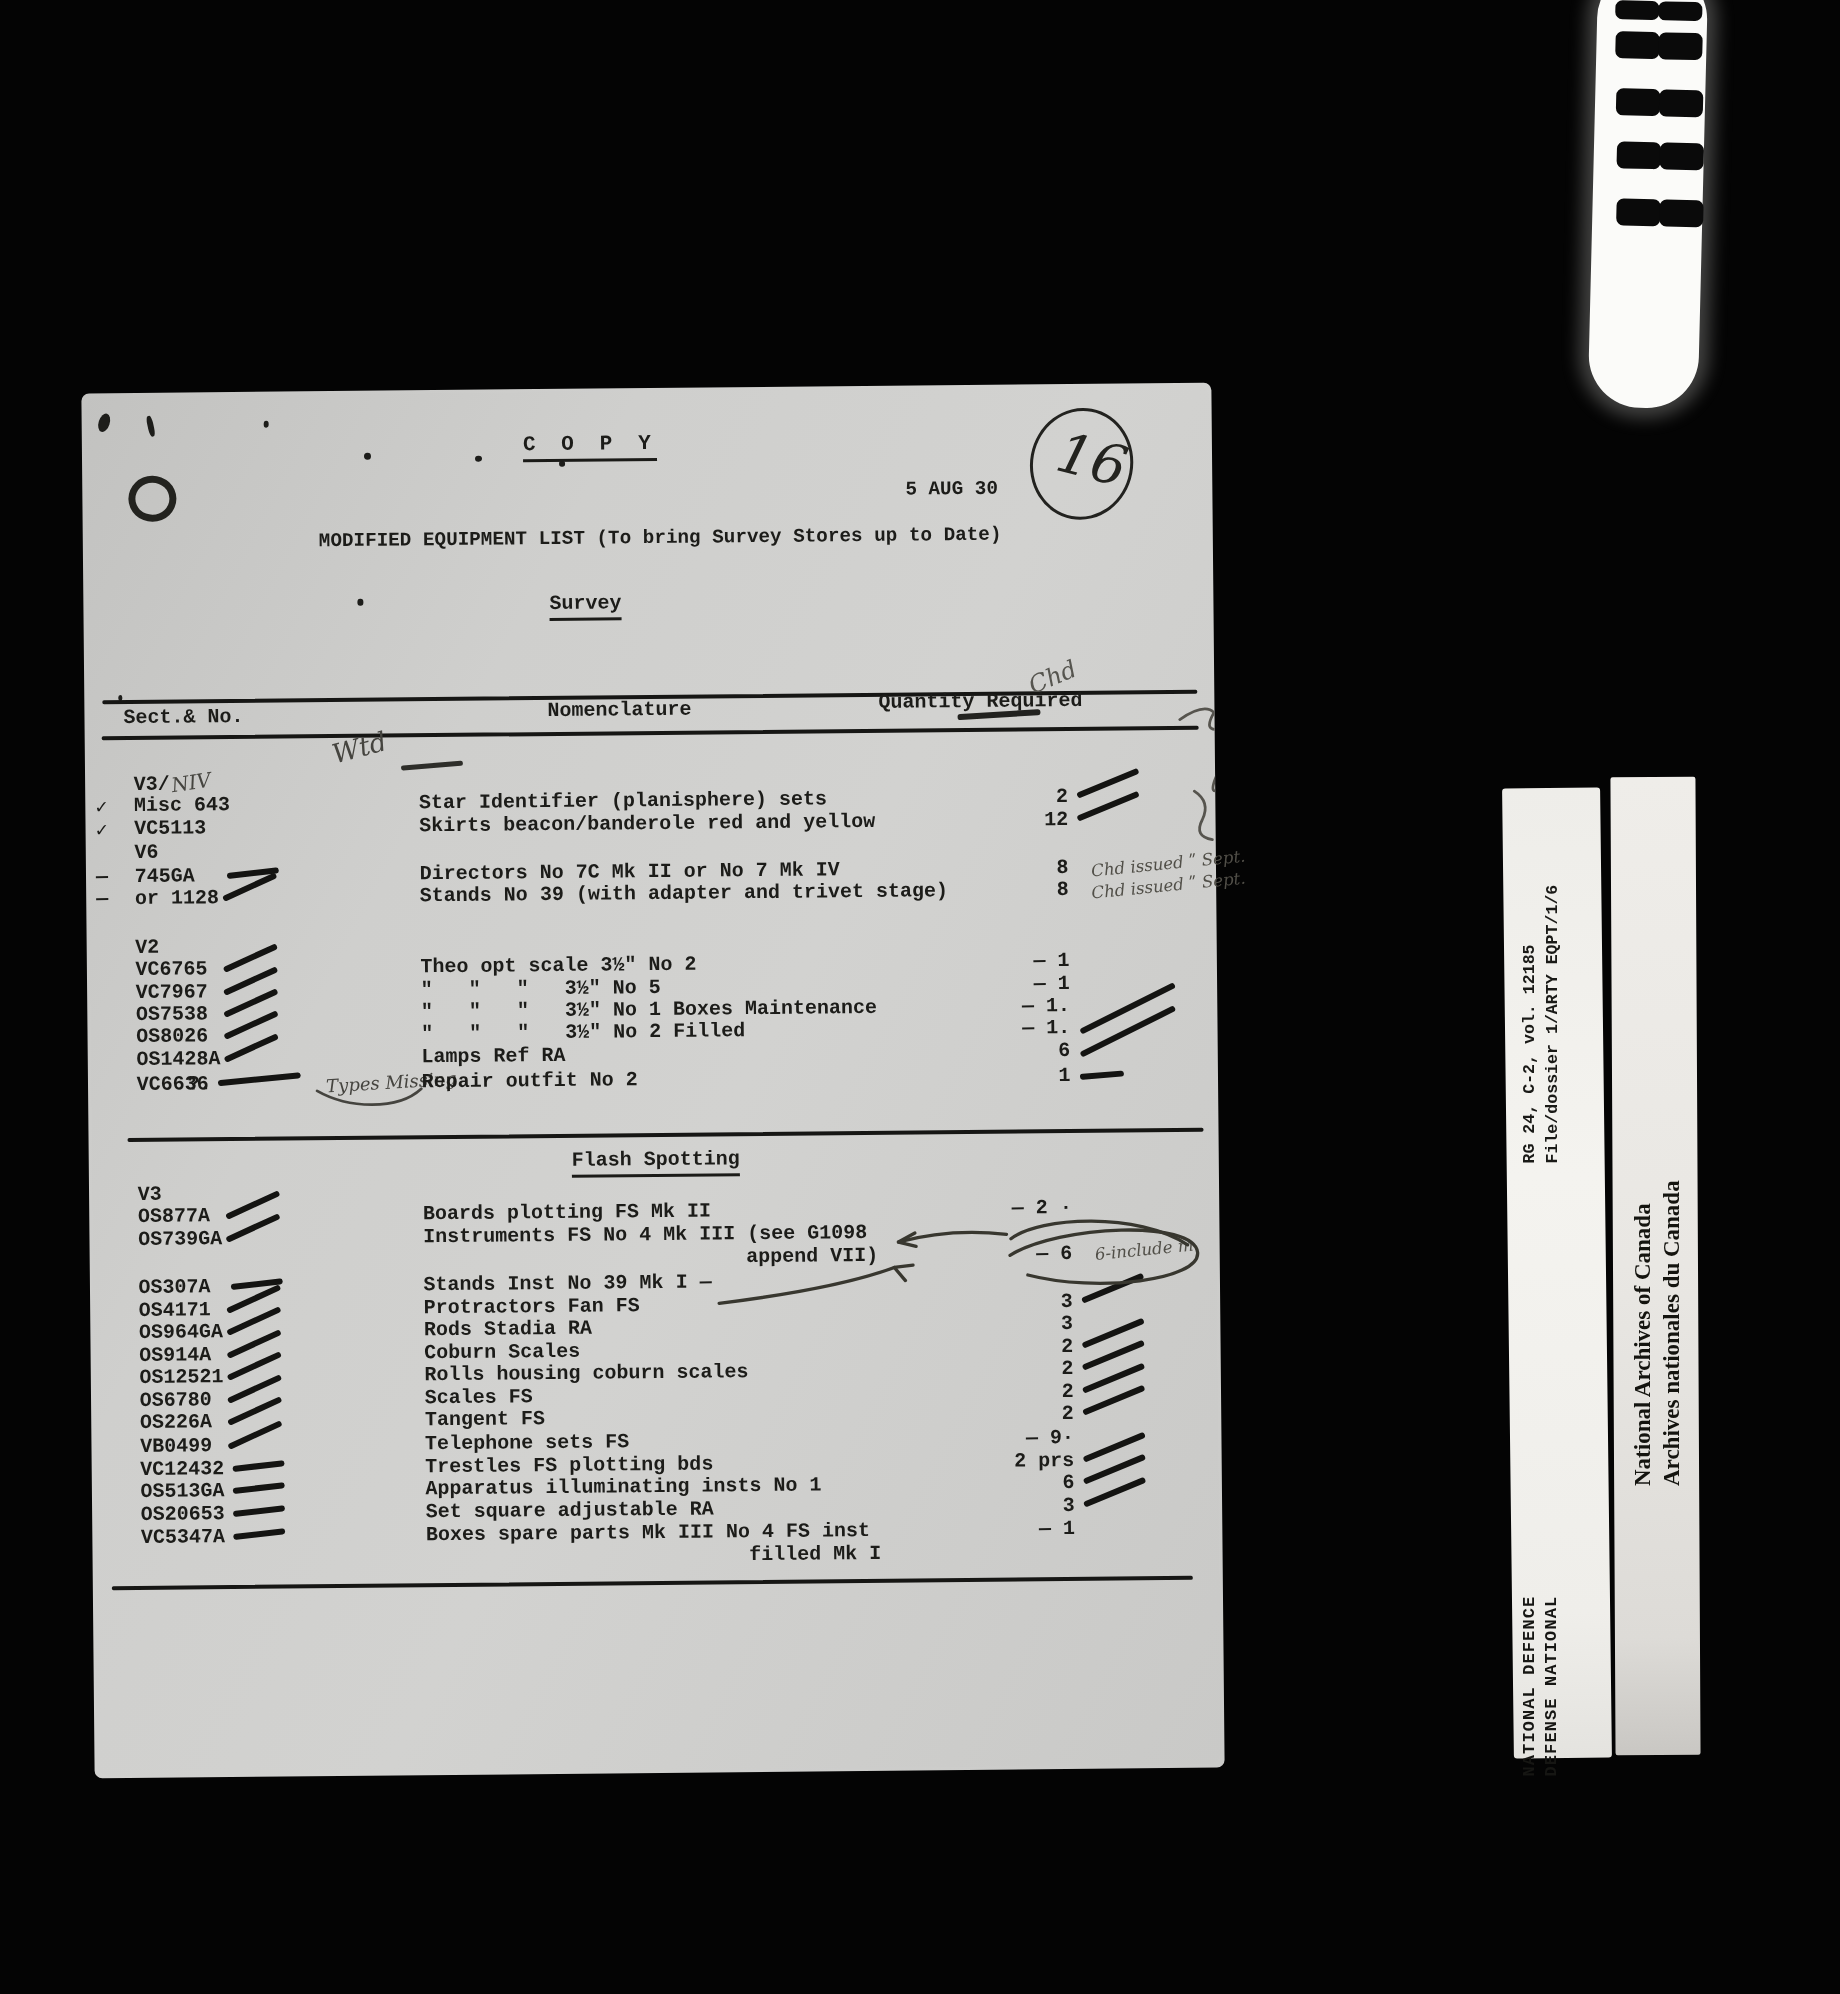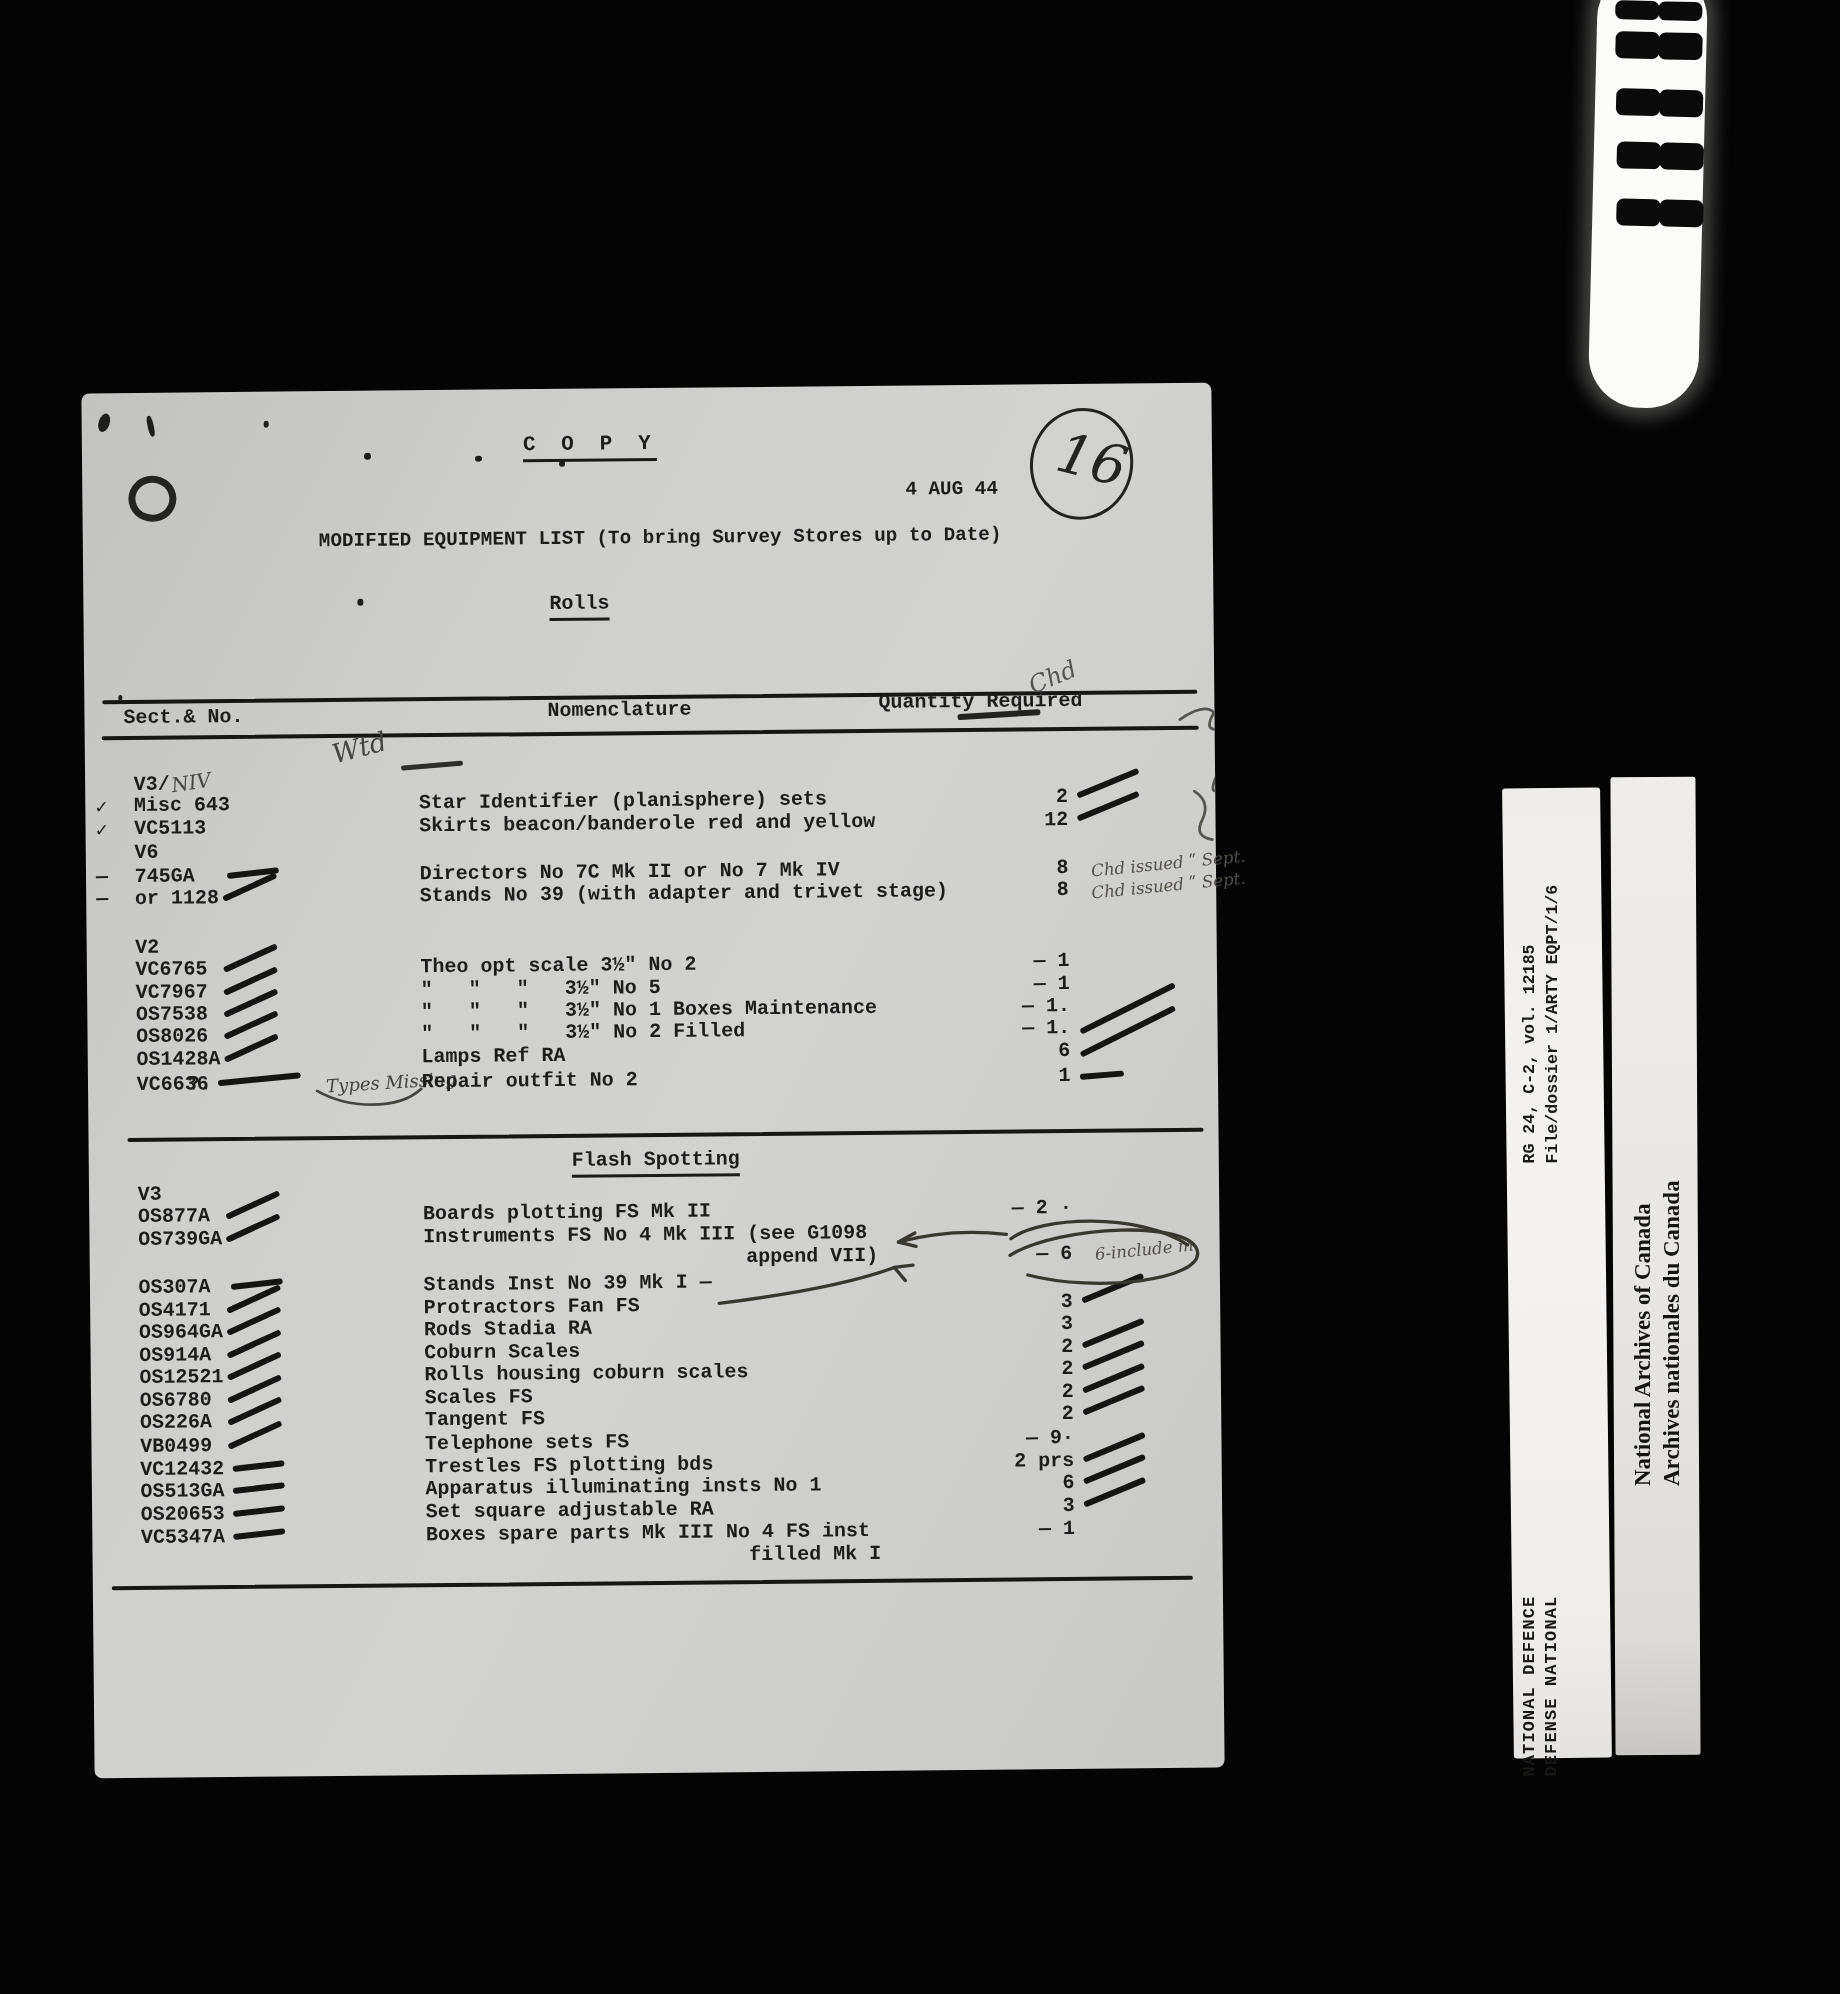--- a/index.html
+++ b/index.html
@@ -63,30 +63,30 @@
   <div class="speck" style="left:46px;top:83px;width:34px;height:32px;background:transparent;border:7.7px solid #23231f;border-radius:50%;"></div>
   <div class="speck" style="left:182px;top:29px;width:5px;height:6.6px;"></div>
   <div class="speck" style="left:282px;top:62px;width:7.2px;height:7.2px;"></div>
   <div class="speck" style="left:393px;top:66px;width:6.6px;height:6px;"></div>
   <div class="speck" style="left:477px;top:72px;width:5.5px;height:5.5px;"></div>
   <div class="speck" style="left:274px;top:208px;width:5.5px;height:6.6px;"></div>
   <div class="speck" style="left:34px;top:302px;width:4.4px;height:5.5px;"></div>
 
   <div class="abs tw u2" style="left:441px;top:44px;font-size:21px;letter-spacing:6.6px;">C O P Y</div>
 
-  <div class="abs tw" style="left:823px;top:93px;font-size:19.3px;">4 AUG 44</div>
+  <div class="abs tw" style="left:823px;top:93px;font-size:19.3px;">5 AUG 30</div>
 
   <div class="abs" style="left:948px;top:24px;width:97px;height:106px;border:3.9px solid #22221f;
        border-radius:50%;transform:rotate(11deg);">
     <span class="hand" style="position:absolute;left:23px;top:15.4px;font-size:55px;transform:rotate(4deg);color:#23231f;">16</span>
   </div>
 
   <div class="abs tw" style="left:236px;top:139px;font-size:19.3px;">MODIFIED EQUIPMENT LIST (To bring Survey Stores up to Date)</div>
 
-  <div class="abs tw u2" style="left:466px;top:203px;font-size:20px;">Rolls</div>
+  <div class="abs tw u2" style="left:466px;top:203px;font-size:20px;">Survey</div>
 
   <div class="rule" style="left:17.7px;top:307px;width:1095px;"></div>
   <div class="rule" style="left:16.6px;top:343px;width:1097px;"></div>
   <div class="rule" style="left:39px;top:745px;width:1076px;"></div>
   <div class="rule" style="left:19px;top:1193px;width:1081px;"></div>
 
   <div class="abs tw" style="left:39px;top:313px;">Sect.&amp; No.</div>
   <div class="abs tw" style="left:463px;top:310px;">Nomenclature</div>
   <div class="abs tw" style="left:794px;top:305px;">Quantity Required</div>
 

